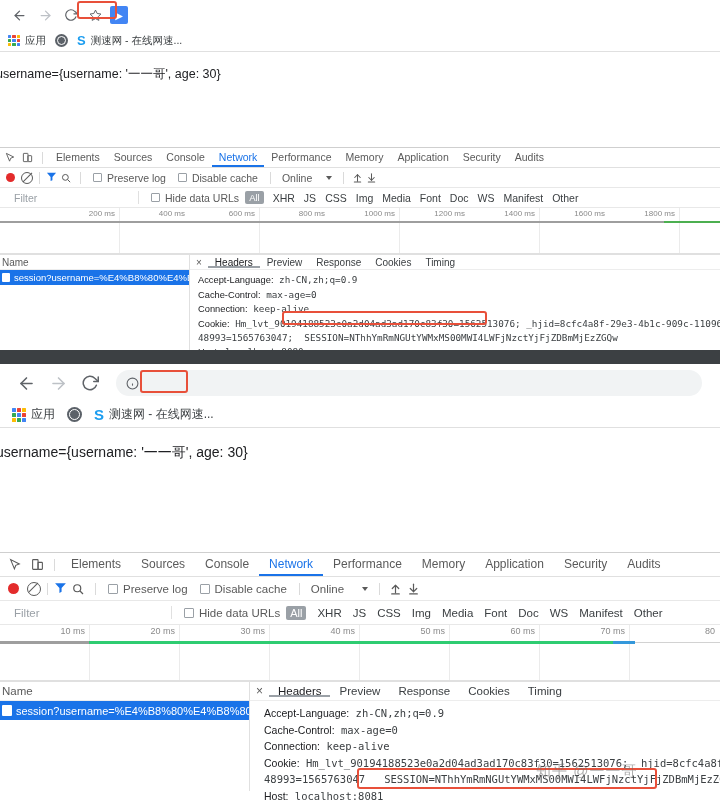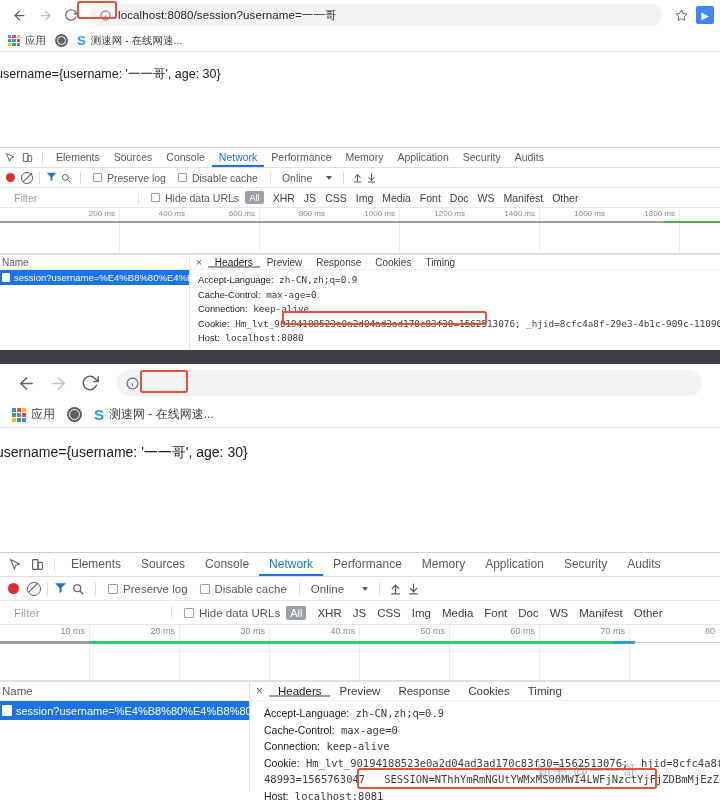--- a/index.html
+++ b/index.html
@@ -149,30 +149,20 @@
             <line x1="5" y1="12" x2="19" y2="12"></line>
             <polyline points="12 5 19 12 12 19"></polyline>
           </svg>
       </div>
       <div class="navbtn">
         <svg width="14" height="14" viewBox="0 0 24 24" fill="none" stroke="currentColor" stroke-width="2" stroke-linecap="round" stroke-linejoin="round">
             <polyline points="23 4 23 10 17 10"></polyline>
             <path d="M20.49 15a9 9 0 1 1-2.12-9.36L23 10"></path>
           </svg>
       </div>
-      <div class="omnibox">
-        <span class="info-ico">
-          <svg width="11" height="11" viewBox="0 0 24 24" fill="none" stroke="currentColor" stroke-width="2">
-              <circle cx="12" cy="12" r="10"></circle>
-              <line x1="12" y1="16" x2="12" y2="12"></line>
-              <line x1="12" y1="8" x2="12.01" y2="8"></line>
-            </svg>
-        </span>
-        <span class="urltext">localhost:8080/session?username=一一哥</span>
-      </div>
       <div class="star">
         <svg width="13" height="13" viewBox="0 0 24 24" fill="none" stroke="currentColor" stroke-width="1.8" stroke-linejoin="round">
             <polygon points="12 2 15.09 8.26 22 9.27 17 14.14 18.18 21.02 12 17.77 5.82 21.02 7 14.14 2 9.27 8.91 8.26 12 2"></polygon>
           </svg>
       </div>
       <div class="extico">▶</div>
     </div>
     <div class="bmbar">
       <div class="bm">
         <span class="apps-grid">
@@ -332,20 +322,21 @@
           <span class="det-tab">Preview</span>
           <span class="det-tab">Response</span>
           <span class="det-tab">Cookies</span>
           <span class="det-tab">Timing</span>
         </div>
         <div class="hdrs">
           <div class="hdr"><b>Accept-Language:</b> <span class="v">zh-CN,zh;q=0.9</span></div>
           <div class="hdr"><b>Cache-Control:</b> <span class="v">max-age=0</span></div>
           <div class="hdr"><b>Connection:</b> <span class="v">keep-alive</span></div>
           <div class="hdr"><b>Cookie:</b> <span class="v">Hm_lvt_90194188523e0a2d04ad3ad170c83f30=1562513076; _hjid=8cfc4a8f-29e3-4b1c-909c-1109679700b6; Hm_lvt_5804d09853fcc486</span></div>
+          <div class="hdr"><span class="v">48993=1565763047;</span>&nbsp; <span class="v">SESSION=NThhYmRmNGUtYWMxMS00MWI4LWFjNzctYjFjZDBmMjEzZGQw</span></div>
           <div class="hdr"><b>Host:</b> <span class="v">localhost:8080</span></div>
 
         </div>
       </div>
     </div>
   </div>
 </div>
 
 <div class="annot" style="left:77px;top:1px;width:40px;height:18px;"></div>
 <div class="annot" style="left:282px;top:311px;width:205px;height:14px;"></div>

